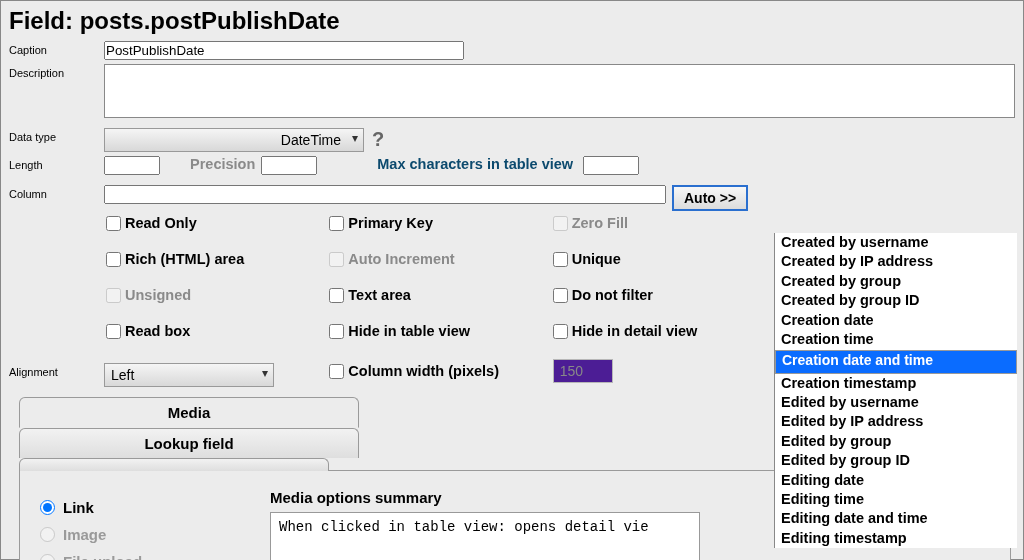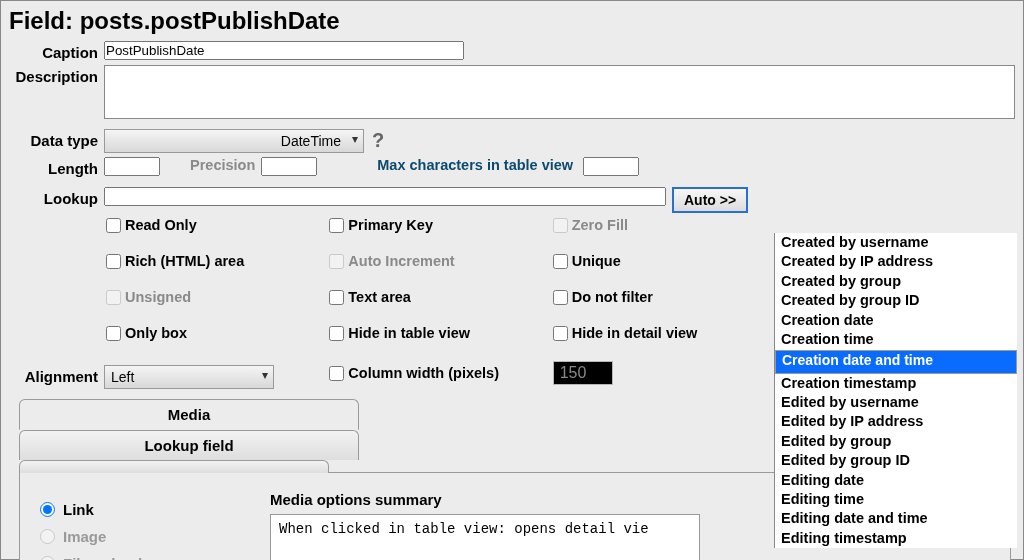--- a/index.html
+++ b/index.html
@@ -23,25 +23,24 @@
     font-weight: bold;
     margin: 2px 0 6px 0;
   }
   .form-row {
     display: flex;
     align-items: flex-start;
     margin: 4px 0;
   }
   .form-row > label {
     width: 95px;
-    text-align: right;
     padding-right: 6px;
-    font-weight: bold;
+    font-weight: normal;
     padding-top: 3px;
-    font-size: 15px;
+    font-size: 11px;
   }
   .ta {
     border: 1px solid #888;
     background: #fff;
     height: 54px;
     flex: 1;
   }
   .sel {
     appearance: none;
     background: linear-gradient(#f5f5f5,#d8d8d8);
@@ -104,26 +103,26 @@
     border: 2px solid #2a6fcf;
     font-weight: bold;
     padding: 3px 10px;
     margin-left: 6px;
     cursor: pointer;
     height: 26px;
     font-size: 14px;
   }
   .colw-input {
     border: 1px solid #b7b7b7;
-    background: #000000;
+    background: #4c1d95;
     color: #888;
     padding: 3px 6px;
     width: 60px;
     height: 24px;
-    font-size: 16px;
+    font-size: 14px;
   }
   .tabs {
     margin-top: 10px;
     margin-left: 10px;
     display: flex;
     flex-direction: column;
   }
   .tab {
     border: 1px solid #9a9a9a;
     border-bottom: none;
@@ -210,21 +209,21 @@
   <div class="form-row">
     <label>Length</label>
     <input class="tf" style="width: 56px;">
     <span class="inline-label dim">Precision</span>
     <input class="tf" style="width: 56px;">
     <span class="inline-label" style="margin-left:60px">Max characters in table view</span>
     <input class="tf" style="width: 56px; margin-left: 4px;">
   </div>
 
   <div class="form-row" style="margin-top:10px">
-    <label>Lookup</label>
+    <label>Column</label>
     <input class="tf" style="flex: 0 0 562px;">
     <button class="auto-btn">Auto &gt;&gt;</button>
   </div>
 
   <div class="form-row">
     <label></label>
     <div class="cb-grid">
       <label class="cb-item">
           <input type="checkbox" style="">
           <span>Read Only</span>
@@ -259,21 +258,21 @@
           <input type="checkbox" style="">
           <span>Text area</span>
         </label>
       <label class="cb-item">
           <input type="checkbox" style="">
           <span>Do not filter</span>
         </label>
 
       <label class="cb-item">
           <input type="checkbox" style="">
-          <span>Only box</span>
+          <span>Read box</span>
         </label>
       <label class="cb-item">
           <input type="checkbox" style="">
           <span>Hide in table view</span>
         </label>
       <label class="cb-item">
           <input type="checkbox" style="">
           <span>Hide in detail view</span>
         </label>
 

